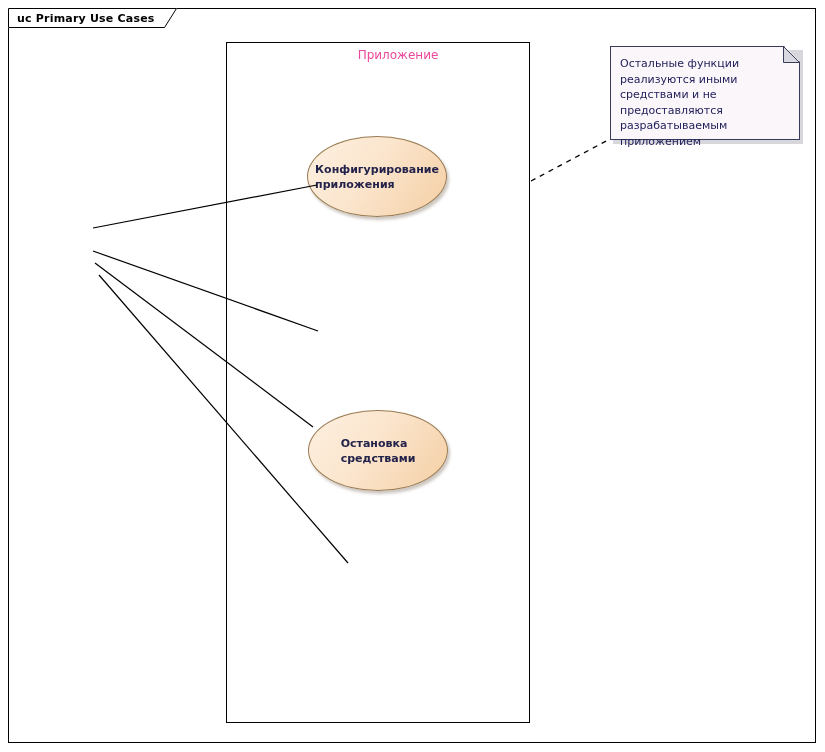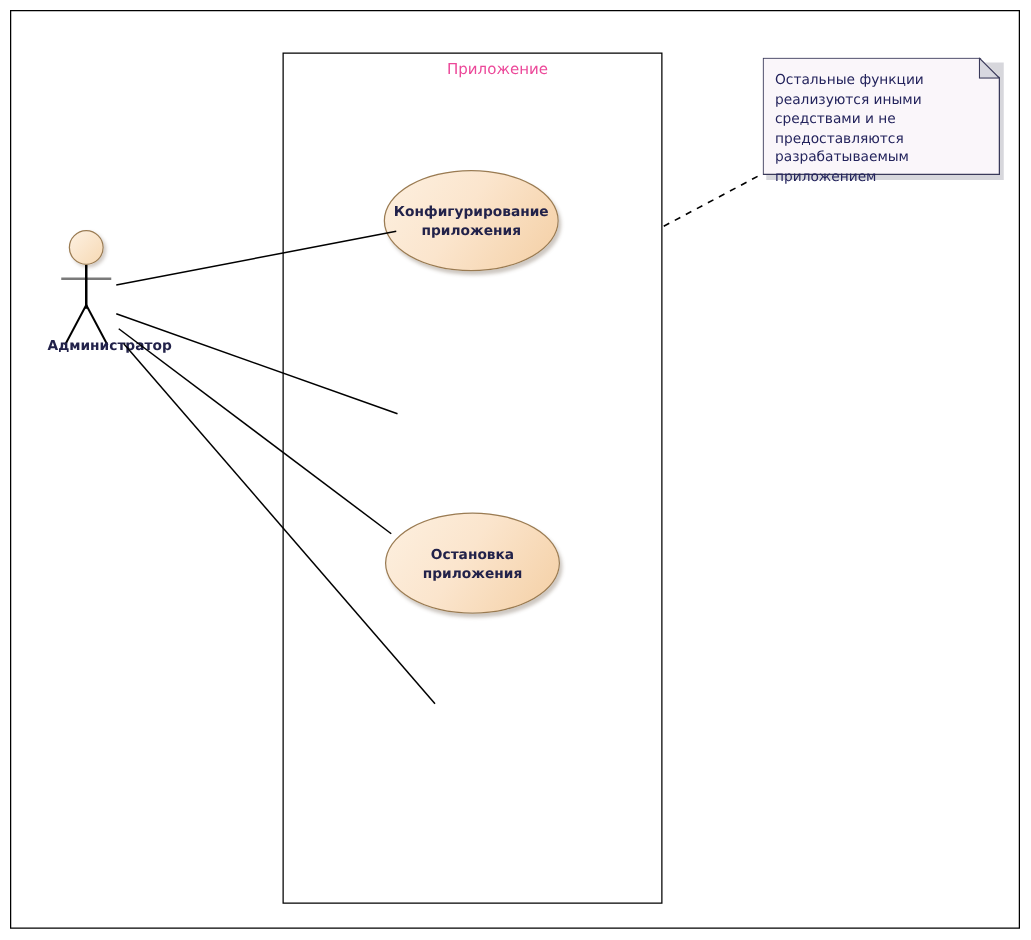--- a/index.html
+++ b/index.html
@@ -90,21 +90,21 @@
     box-shadow: 2px 3px 3px rgba(90,70,50,0.30);
     display: flex;
     align-items: center;
     justify-content: center;
     box-sizing: border-box;
   }
   .usecase-label {
     font-size: 11px;
     font-weight: bold;
     color: #22224a;
-    text-align: center;
+    text-align: left;
     line-height: 15px;
     padding: 0 10px;
     white-space: pre-line;
   }
 
   
   .actor {
     position: absolute;
     left: 38px;
     top: 182px;
@@ -190,47 +190,44 @@
     pointer-events: none;
   }
 </style>
 </head>
 <body>
 
 <div id="canvas">
 
   <div class="diagram-frame"></div>
 
+  <div class="frame-tab">
+    <div class="frame-tab-body">
+      <span class="frame-tab-label">uc Primary Use Cases</span>
+    <svg width="169" height="21" viewBox="0 0 169 21" style="position: absolute; left: 0px; top: 0px; pointer-events: none;">
+          <path d="M0.5,0.5 L168.5,0.5 L156.5,19.5 L0.5,19.5 Z" fill="none" stroke="#000000" stroke-width="1"></path>
+        </svg>
+      </div>
+  </div>
 
   <div class="system-boundary"></div>
   <div class="system-title">Приложение</div>
 
   <div class="usecase" style="left:307px; top:136px; width:140px; height:81px;">
     <span class="usecase-label">Конфигурирование
 приложения</span>
   </div>
 
 
   <div class="usecase" style="left:308px; top:410px; width:140px; height:81px;">
     <span class="usecase-label">Остановка
-приложения</span>
-  </div>
-
-
-  <div class="actor">
-    <div class="actor-head"></div>
-    <svg width="90" height="100" viewBox="0 0 90 100" style="position:absolute; left:0; top:0;">
-      <line x1="31" y1="40" x2="31" y2="45" stroke="#7a7a7a" stroke-width="1"></line>
-      <line x1="11" y1="41" x2="51" y2="41" stroke="#7a7a7a" stroke-width="2"></line>
-      <line x1="31" y1="30" x2="31" y2="65" stroke="#000000" stroke-width="2"></line>
-      <line x1="31" y1="62" x2="14" y2="94" stroke="#000000" stroke-width="1.6"></line>
-      <line x1="31" y1="62" x2="48" y2="94" stroke="#000000" stroke-width="1.6"></line>
-    </svg>
-    <div class="actor-label">Администратор</div>
-  </div>
+средствами</span>
+  </div>
+
+
 
   <div class="note">
     <div class="note-shadow"></div>
     <div class="note-body"></div>
     <svg class="note-fold" viewBox="0 0 17 17">
       <polygon points="0.5,0.5 16.5,16.5 0.5,16.5" fill="#d8d8e0" stroke="#3a3a5a" stroke-width="1"></polygon>
     </svg>
     <div class="note-text">Остальные функции реализуются иными средствами и не предоставляются разрабатываемым приложением</div>
   </div>
 

